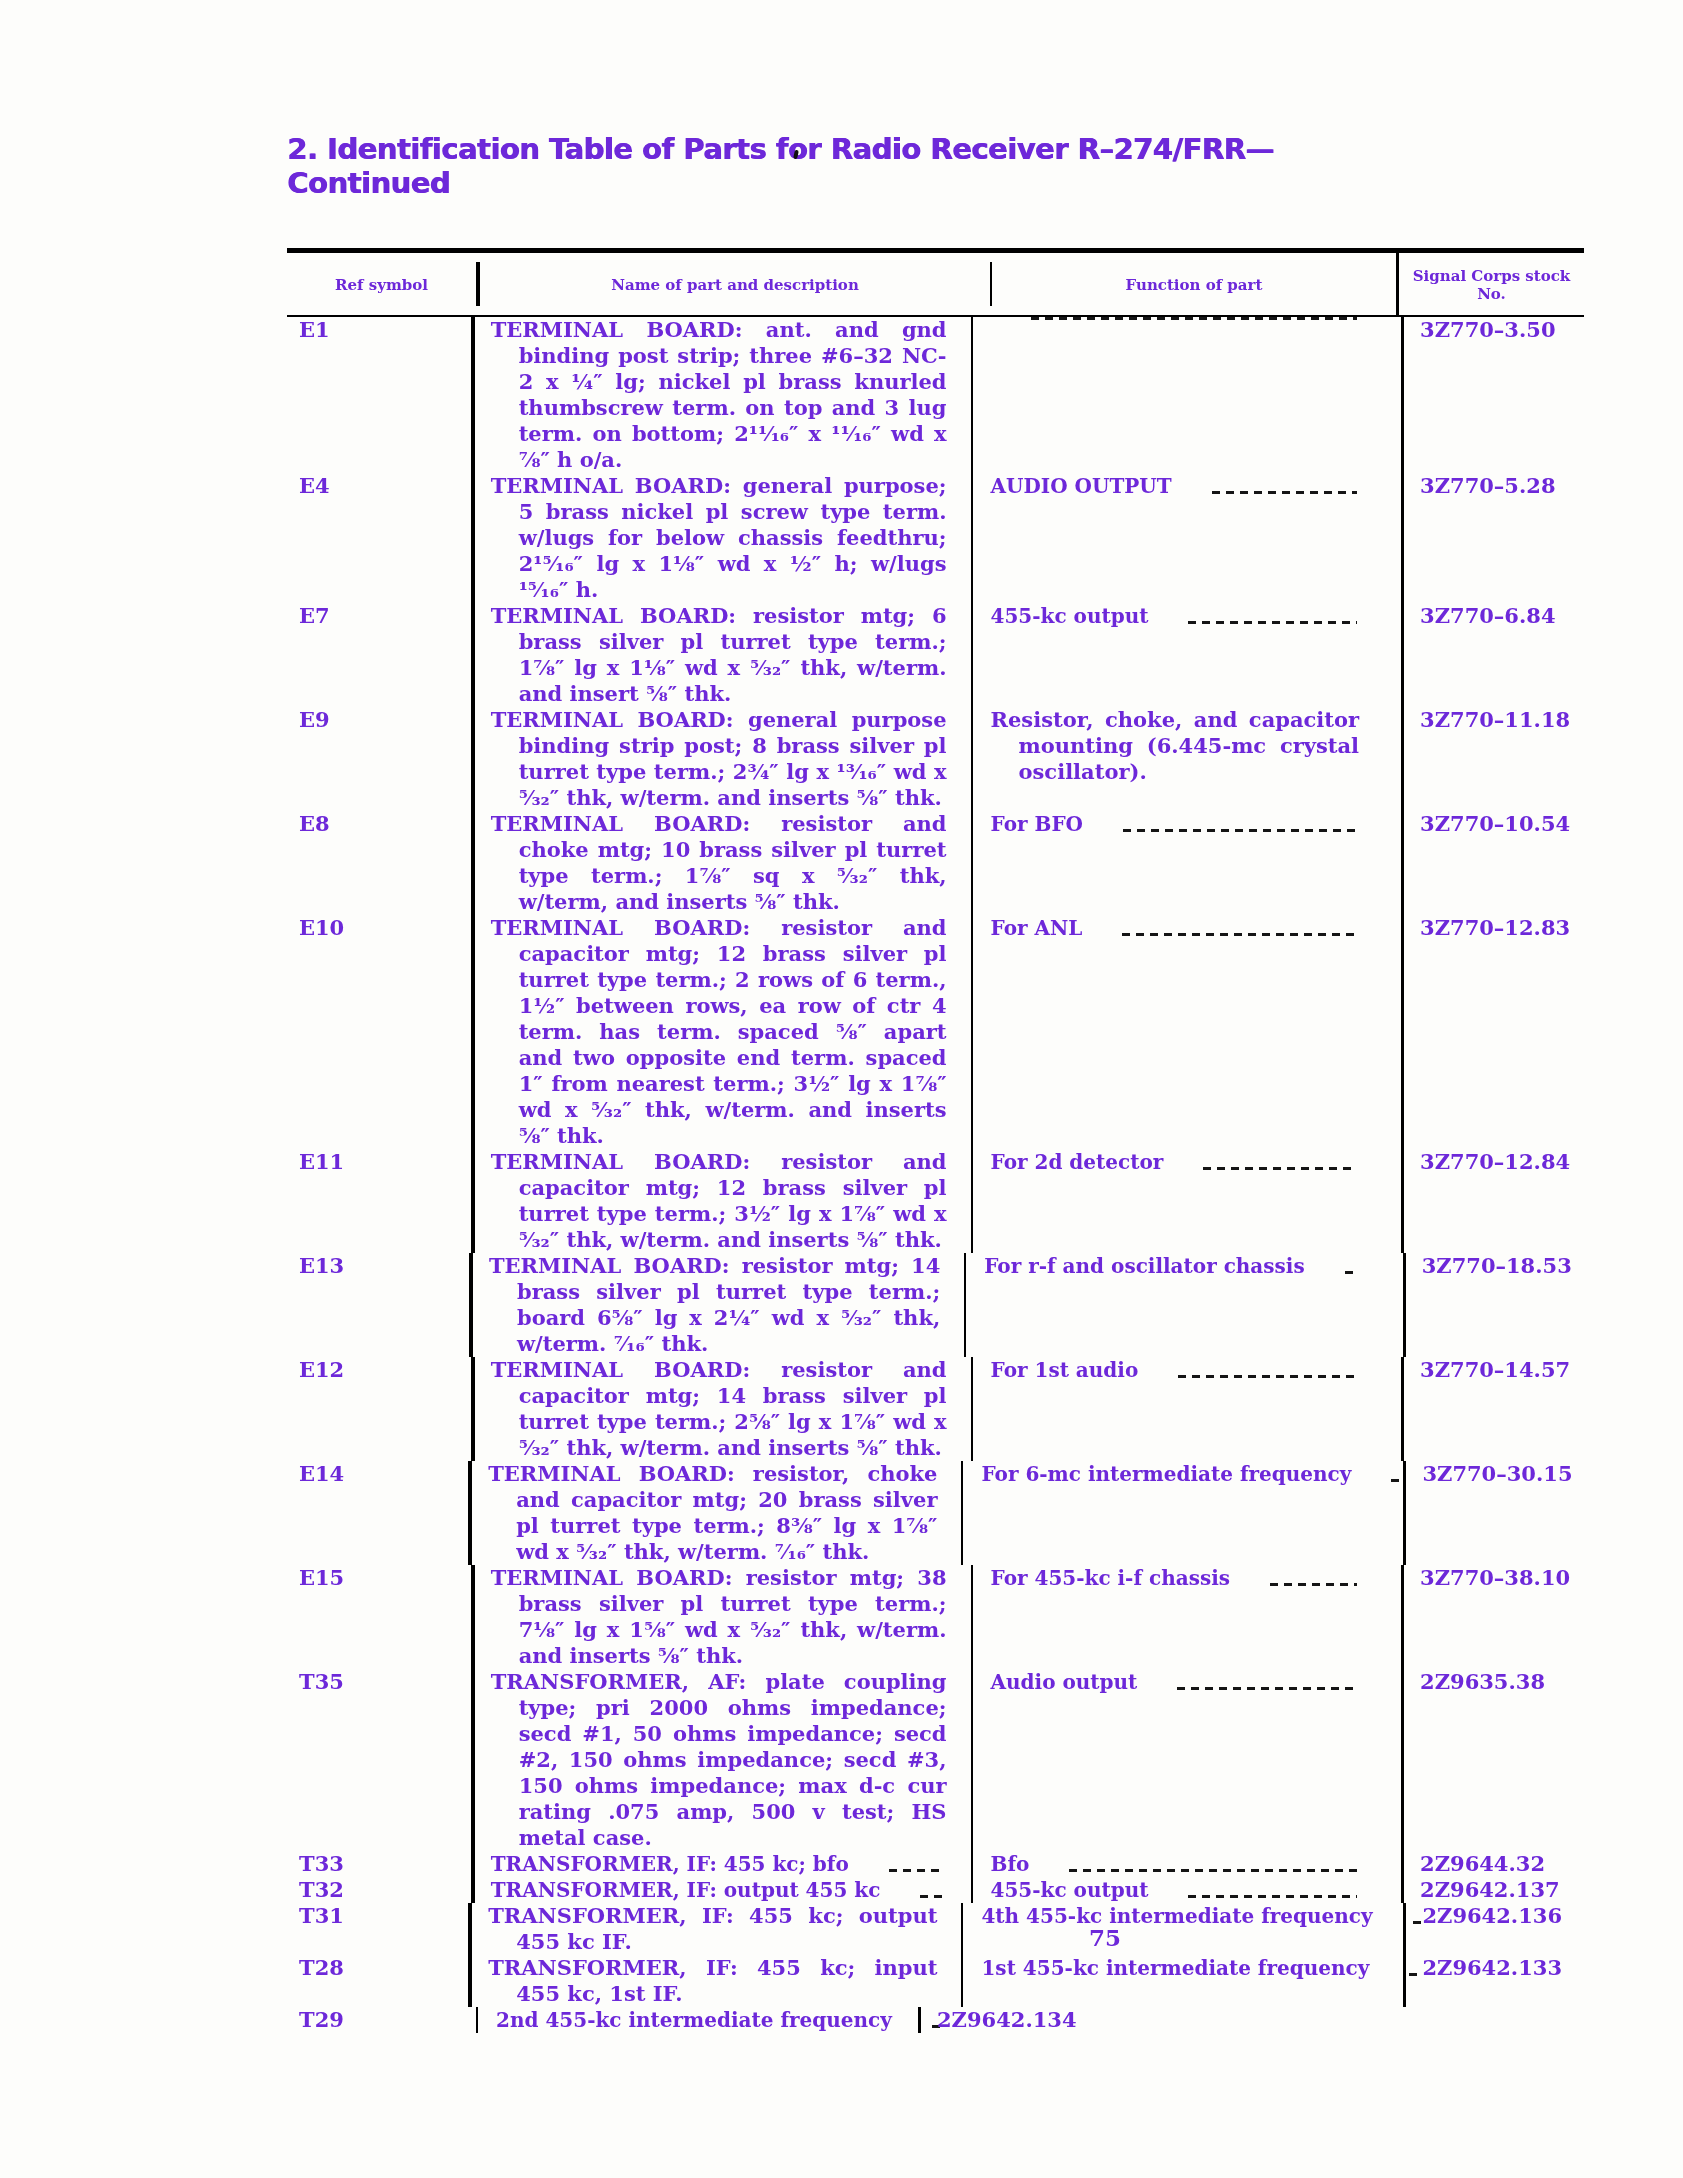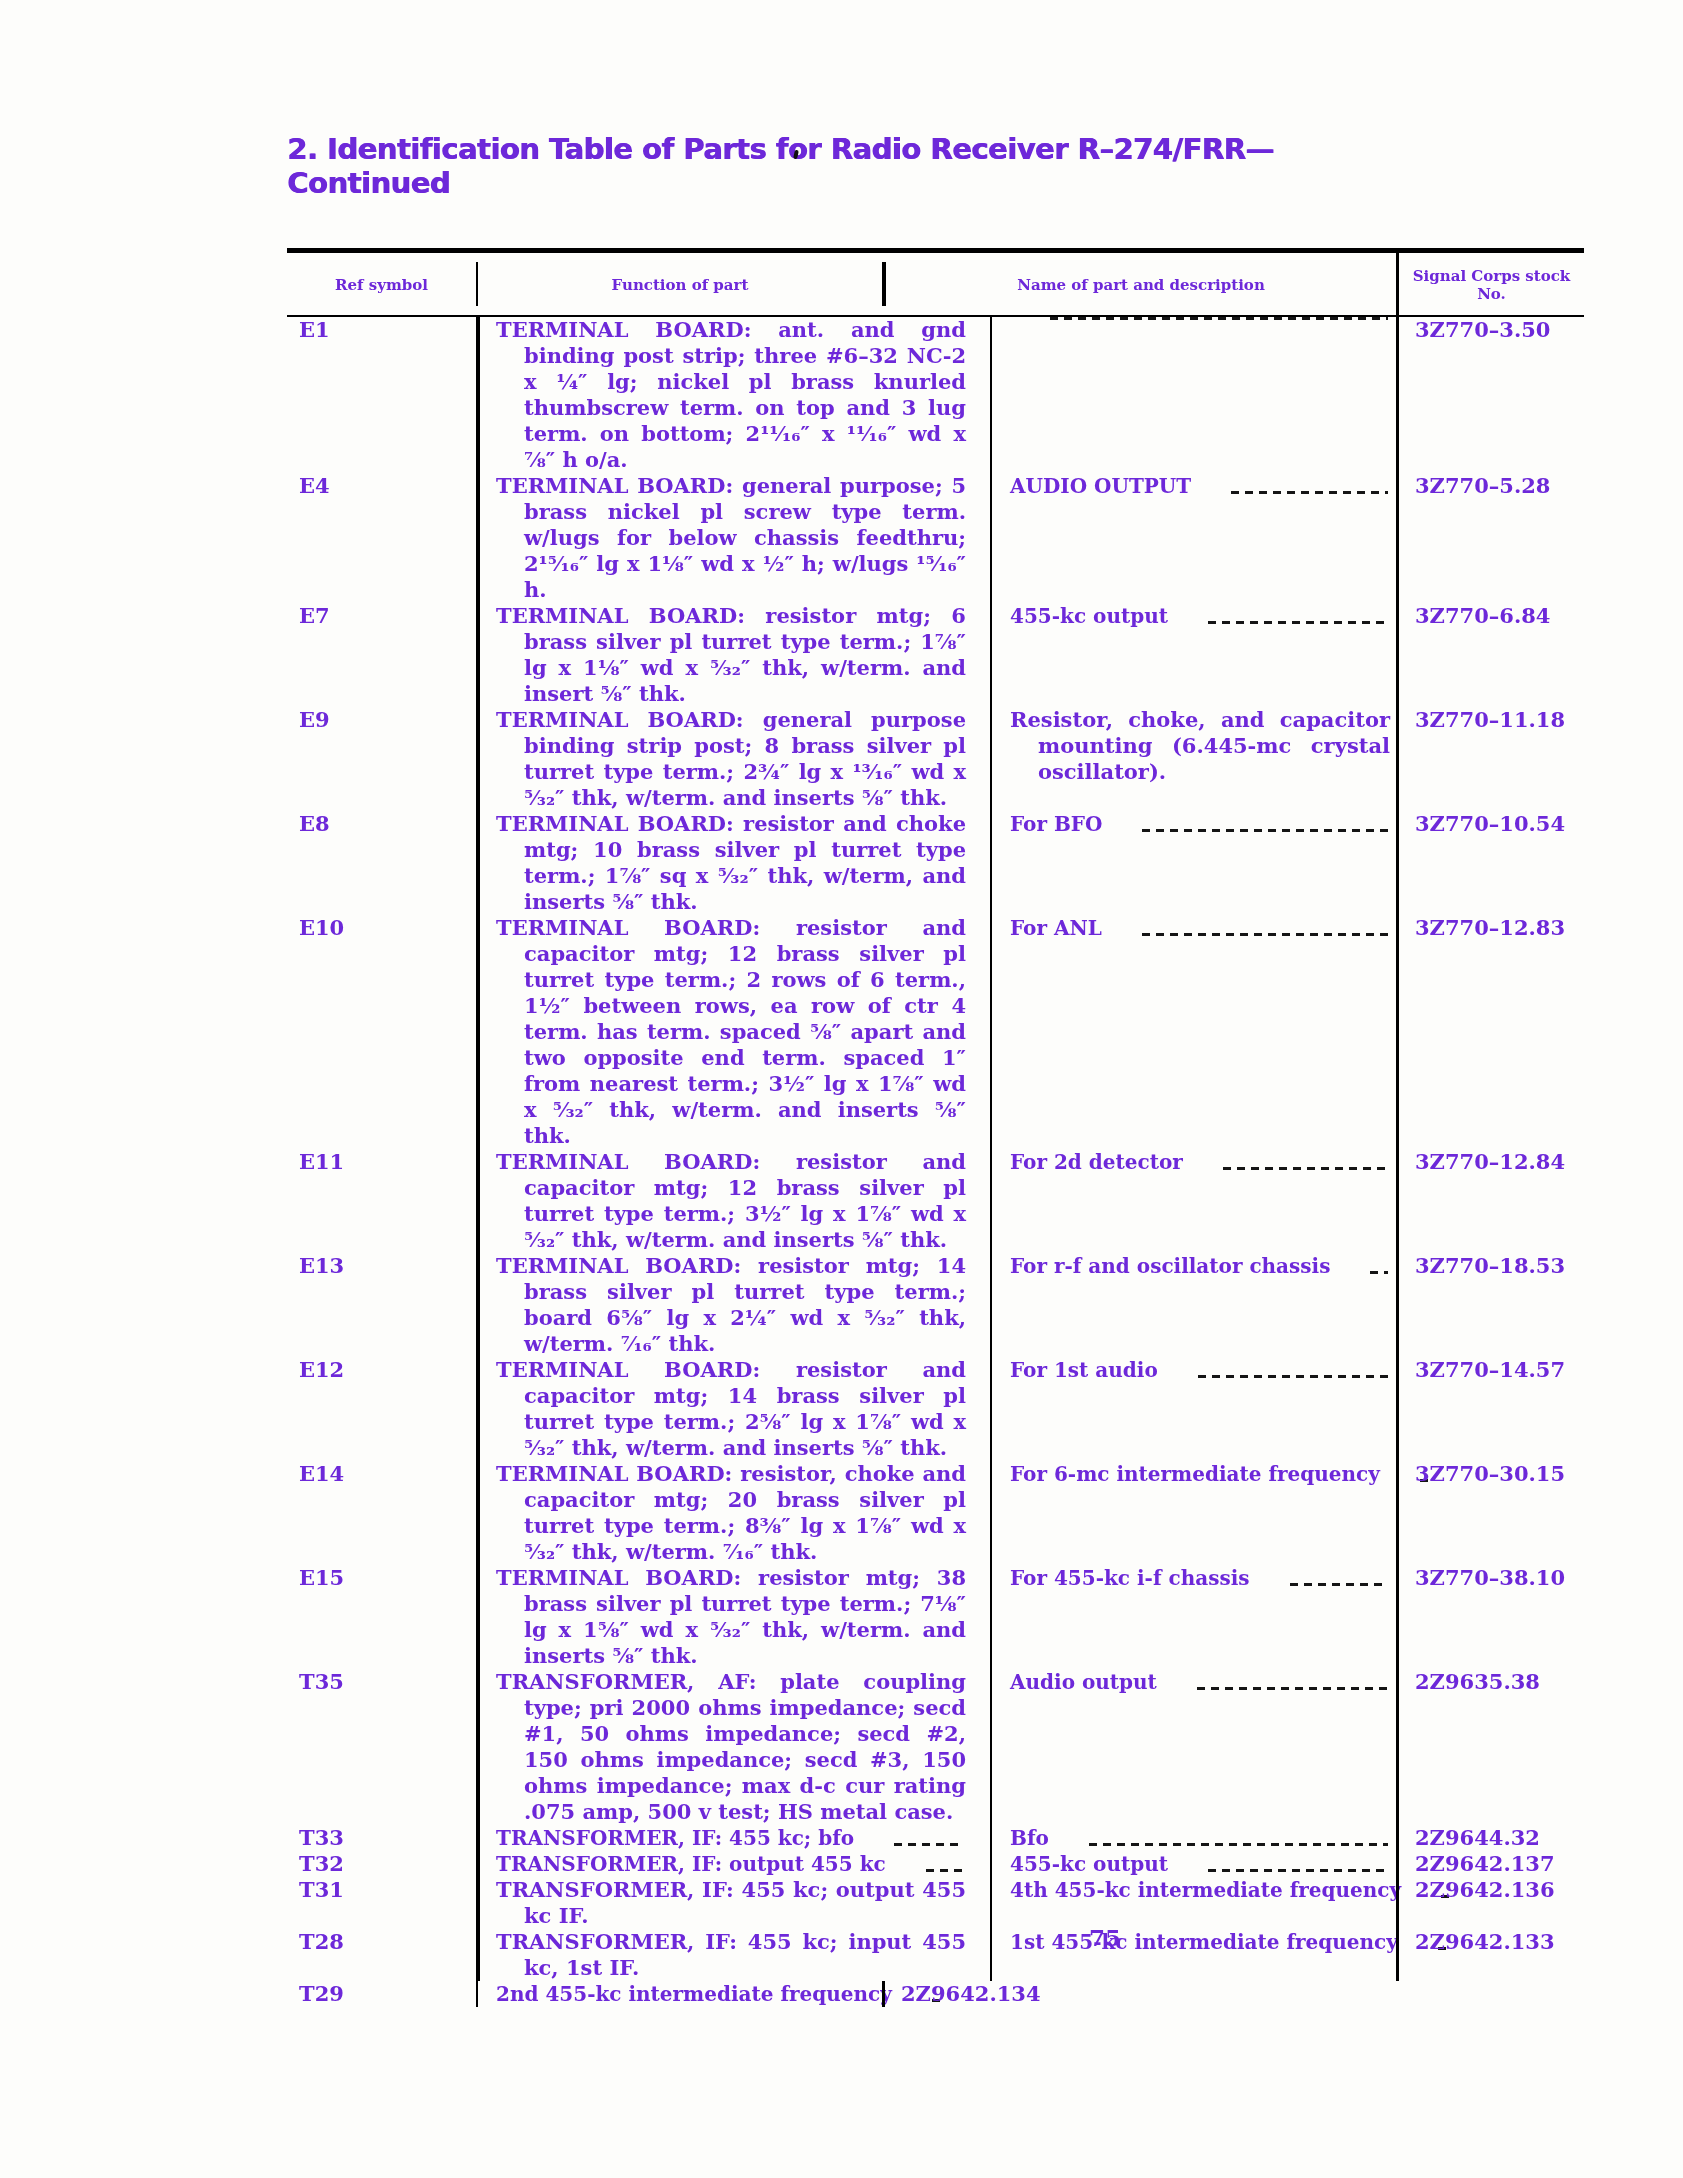--- a/index.html
+++ b/index.html
@@ -28,21 +28,21 @@
   .c-name  { width:514px; border-left:4px solid #000; }
   .c-func  { width:406px; border-left:2px solid #000; }
   .c-stock { width:188px; border-left:3px solid #000; }
   .body .c-ref {
     font-weight:bold; font-size:21px; line-height:26px; padding-left:12px;
   }
   .body .c-name { padding:0 24px 0 16px; }
   .body .c-func { padding:0 6px 0 18px; }
   .body .c-stock {
     font-weight:bold; font-size:21px; line-height:26px;
-    padding-left:16px; white-space:nowrap;
+    padding-left:16px; white-space:nowrap;margin-left:36px;
   }
   .txt {
     font-weight:bold; font-size:21px; line-height:26px;
   }
   .hang {
     font-weight:bold; font-size:21px; line-height:26px;
     text-align:justify; padding-left:28px; text-indent:-28px;
   }
   .flexline { display:flex; align-items:flex-end;gap:32px; }
   .flexline .txt { white-space:nowrap; font-size:20px; }
@@ -58,22 +58,22 @@
 </head>
 <body>
 
 <div class="page">
   <div class="title">2.  Identification Table of Parts for Radio Receiver R–274/FRR—Continued</div>
   <div class="speck"></div>
 
   <div class="table">
     <div class="thead">
       <div class="cell c-ref">Ref symbol</div>
+      <div class="cell c-name">Name of part and description</div>
       <div class="cell c-func">Function of part</div>
-      <div class="cell c-name">Name of part and description</div>
       <div class="cell c-stock">Signal Corps stock No.</div>
     </div>
     <div class="body" id="tbody">
         <div class="row">
           <div class="cell c-ref">E1</div>
           <div class="cell c-name">
             <div class="hang">TERMINAL BOARD: ant. and gnd binding post strip; three #6–32 NC-2 x ¼″ lg; nickel pl brass knurled thumbscrew term. on top and 3 lug term. on bottom; 2¹¹⁄₁₆″ x ¹¹⁄₁₆″ wd x ⅞″ h o/a.</div>
           </div>
           <div class="cell c-func">
             <div class="flexline">

